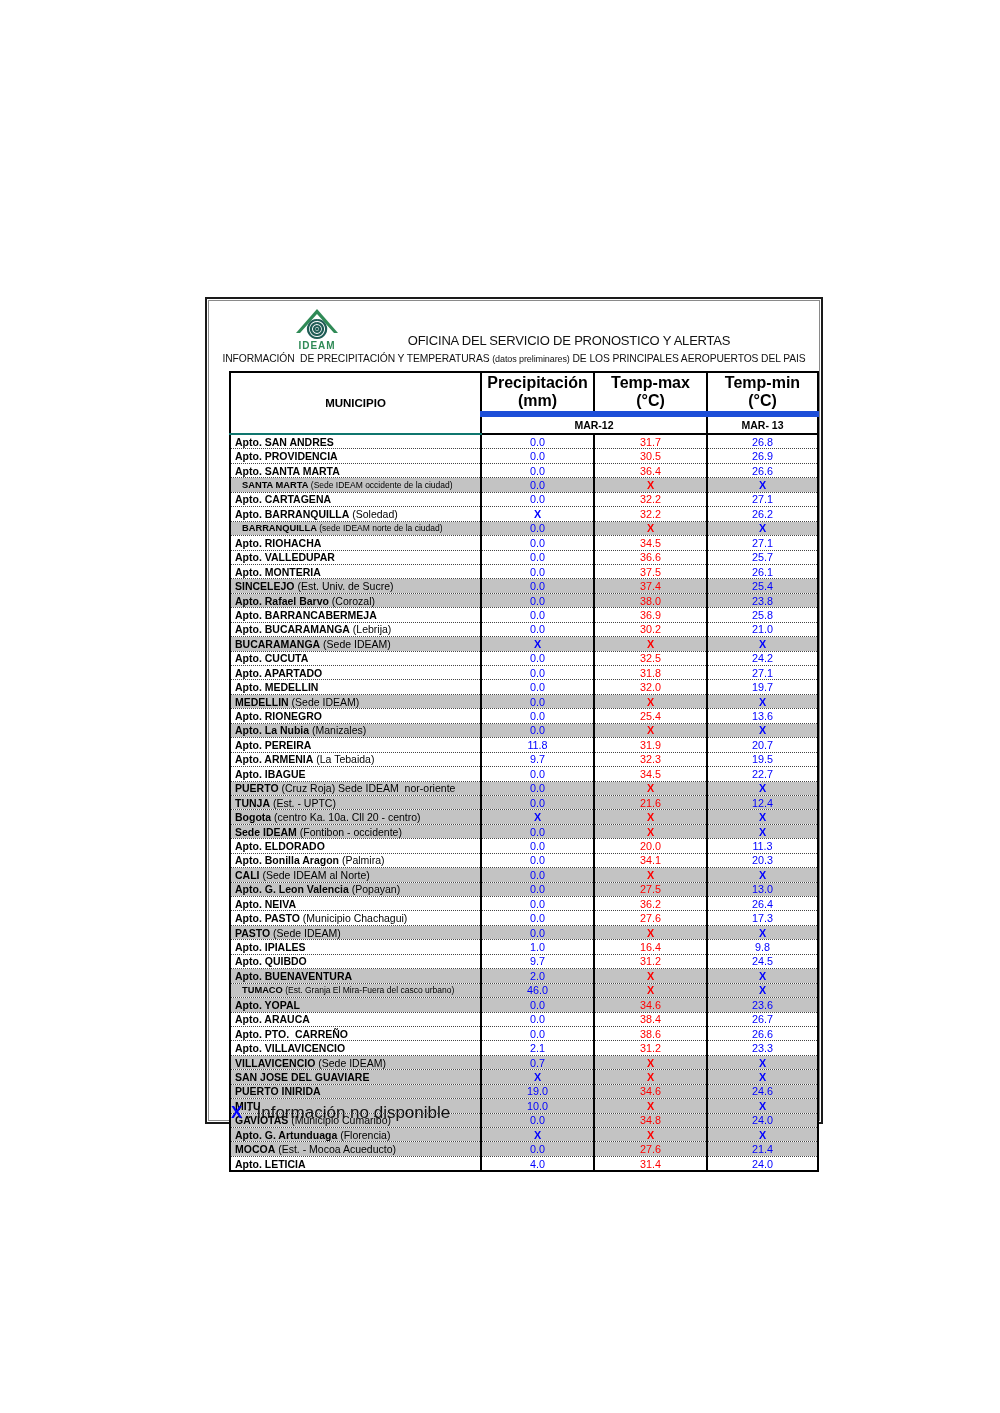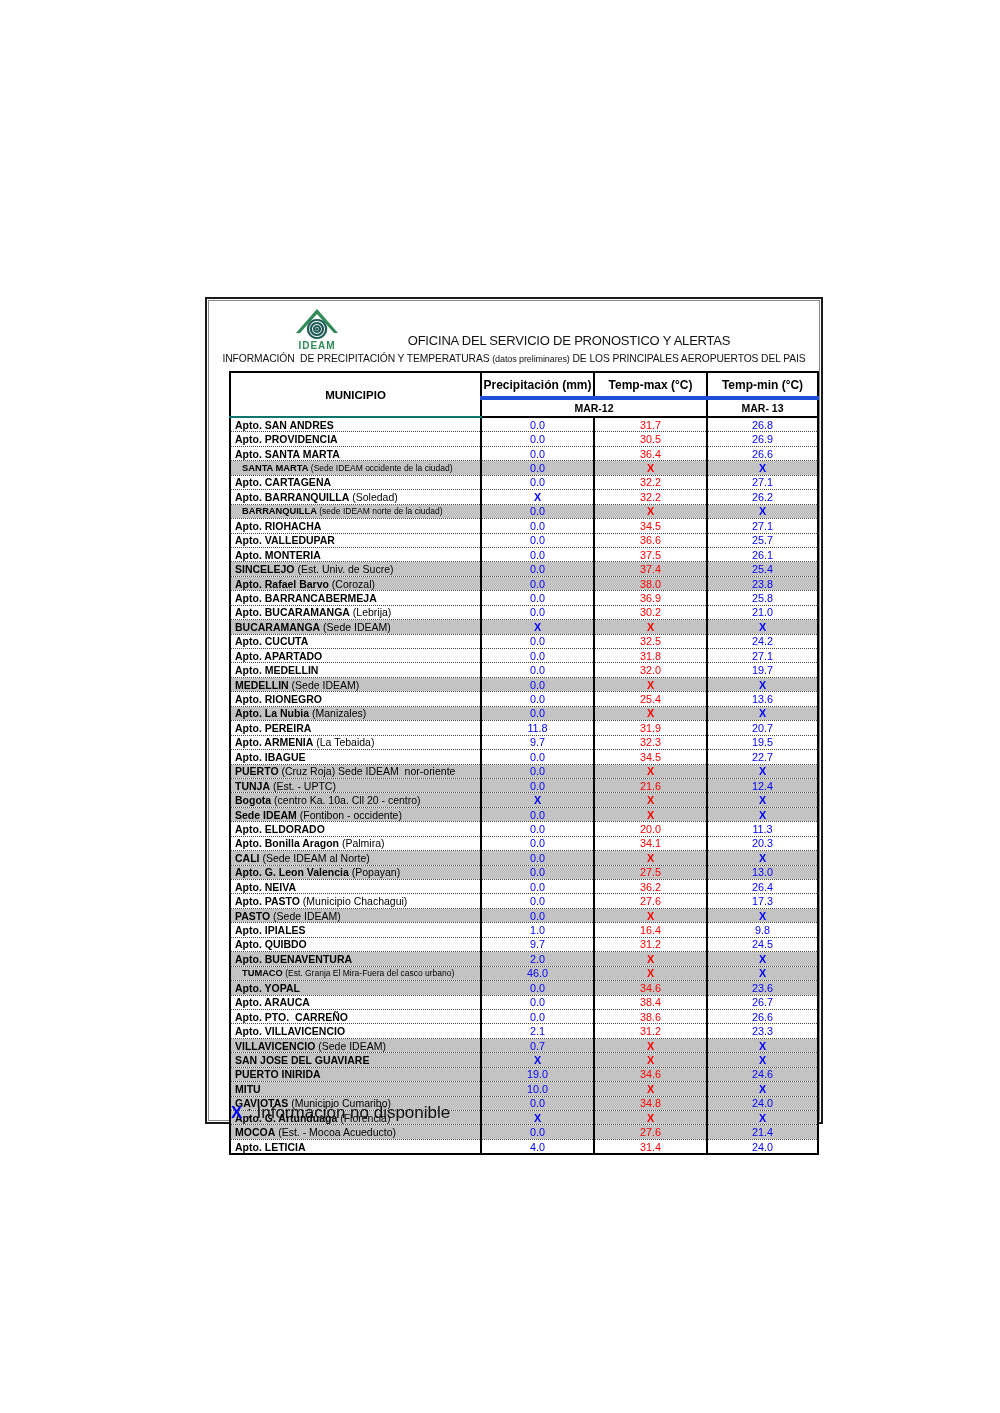--- a/index.html
+++ b/index.html
@@ -14,21 +14,21 @@
   .title2{position:absolute;left:120px;right:10px;top:32px;text-align:center;font-size:13px;color:#111;letter-spacing:-0.2px;}
   .title3{position:absolute;left:0;right:0;top:52px;text-align:center;font-size:10.3px;color:#111;letter-spacing:-0.1px;white-space:pre;}
   .title3 .sm{font-size:9px;}
   
   table.wx{position:absolute;left:20px;top:70px;width:588px;border-collapse:collapse;table-layout:fixed;border:2px solid #000;}
   table.wx col.c-mun{width:251px;}
   table.wx col.c-p{width:113px;}
   table.wx col.c-tx{width:113px;}
   table.wx col.c-tn{width:111px;}
   table.wx th{font-weight:bold;color:#000;background:#fff;}
-  .th-main th{font-size:12px;height:21px;border-left:2px solid #000;border-bottom:4px solid #1d4ed8;}
+  .th-main th{font-size:16px;height:21px;border-left:2px solid #000;border-bottom:6px solid #1d4ed8;}
   .th-main th.mun{font-size:11.5px;border-left:none;border-bottom:2px solid #0f766e;}
   .th-period th{font-size:10.5px;font-weight:normal;height:14px;border-left:2px solid #000;border-bottom:2px solid #000;}
   tbody td{height:13.45px;padding:0;font-size:10.5px;line-height:12px;overflow:hidden;}
   tbody tr{border-bottom:1px dotted #444;}
   tbody tr.shaded{background:var(--shaded,#c3c3c3);}
   td.mun-cell{text-align:left;padding-left:4px;white-space:pre;border-left:none;color:#000;}
   .mun-name{font-weight:bold;}
   .mun-note{font-weight:normal;}
   tr.small td.mun-cell{font-size:9.3px;padding-left:11px;}
   tr.small .mun-note{font-size:8.5px;}

